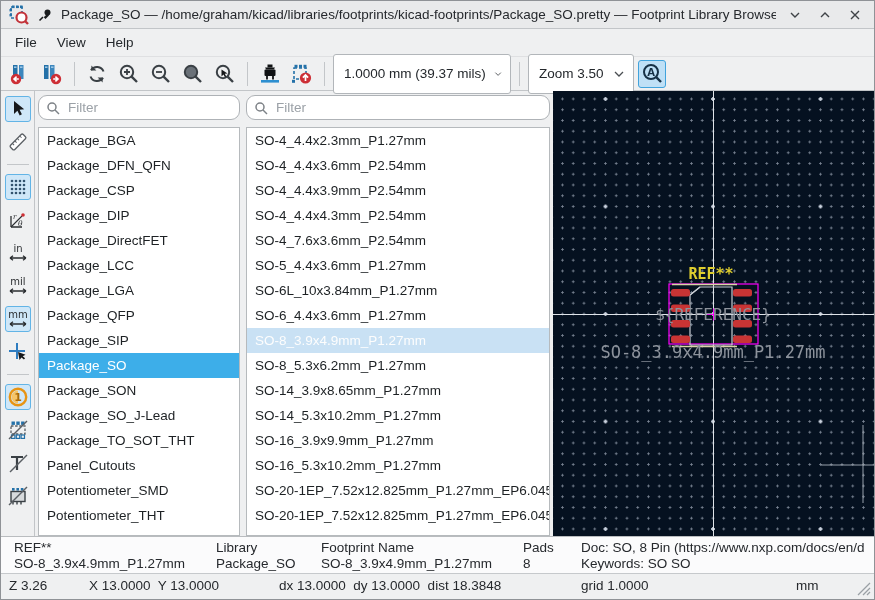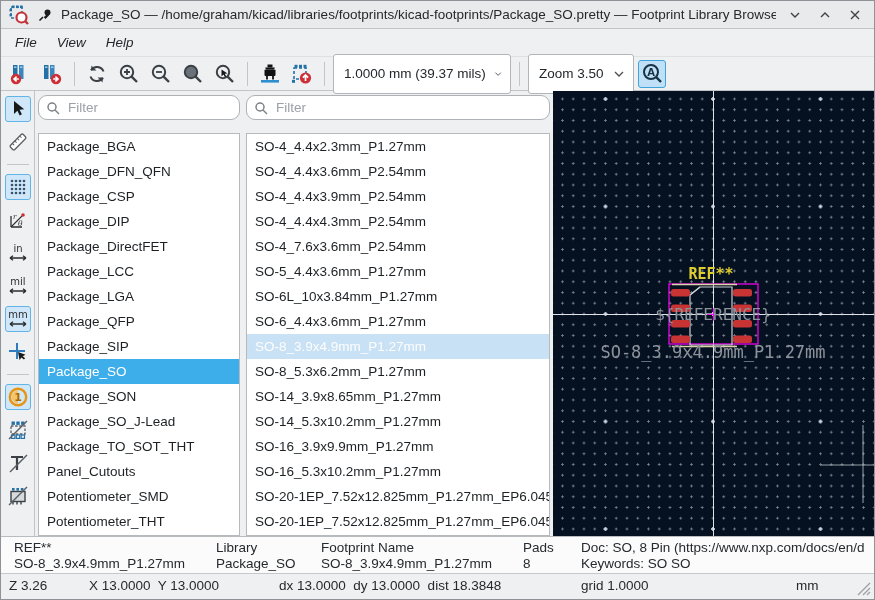--- a/index.html
+++ b/index.html
@@ -12,21 +12,21 @@
   .window { width:875px; height:600px; display:flex; flex-direction:column; background:#eff0f1; border:1px solid #8f9296; }
 
   
   .titlebar { height:28px; flex:0 0 28px; display:flex; align-items:center; gap:8px;
     padding:0 8px; background:#e9eaeb; border-bottom:1px solid #c2c5c8; }
   .titlebar .title { font-size:13.5px; color:#26292d; white-space:nowrap; overflow:hidden; flex:1; }
   .win-btn { width:22px; height:22px; display:flex; align-items:center; justify-content:center; }
 
   
   .menubar { height:27px; flex:0 0 27px; display:flex; align-items:center; padding:0 4px; background:#eff0f1; }
-  .menu-item { padding:4px 10px; border-radius:3px;font-style:italic; }
+  .menu-item { padding:4px 10px; border-radius:3px; }
 
   
   .toolbar { height:35px; flex:0 0 35px; display:flex; align-items:center; gap:4px;
     padding:0 5px; background:#eff0f1; border-top:1px solid #dfe0e2; border-bottom:1px solid #c2c5c8; }
   .tbtn { width:28px; height:28px; display:flex; align-items:center; justify-content:center; border-radius:3px; }
   .tsep { width:1px; height:24px; background:#c3c6c9; margin:0 4px; flex:0 0 1px; }
   .combo { height:40px; background:#fff; border:1px solid #b2b6ba; border-radius:3px;
     display:flex; align-items:center; padding:0 8px 0 10px; gap:8px; }
   .combo .cval { white-space:nowrap; }
   .toggled { background:#bfe0f6; border:1px solid #41a3dc; }
@@ -40,21 +40,21 @@
   .tool-active { background:#cfe7f8; border:1px solid #62b4e6; }
 
   .panel { display:flex; flex-direction:column; padding:4px 3px 0 3px; min-height:0; }
   .panel.lib { flex:0 0 208px; width:208px; }
   .panel.fp  { flex:0 0 310px; width:310px; }
   .filterbox { height:25px; flex:0 0 25px; background:#fff; border:1px solid #aeb2b6; border-radius:9px;
     display:flex; align-items:center; gap:6px; padding:0 7px; }
   .filterbox input { border:none; outline:none; flex:1; font:13.5px "Liberation Sans","DejaVu Sans",sans-serif;
     color:#24282c; background:transparent; min-width:0; }
   .filterbox input::placeholder { color:#9ba1a7; }
-  .list { flex:1 1 auto; margin-top:13px; background:#fff; border:1px solid #b6babd; overflow:hidden; }
+  .list { flex:1 1 auto; margin-top:7px; background:#fff; border:1px solid #b6babd; overflow:hidden; }
   .list-row { height:25px; line-height:25px; padding:0 8px; white-space:nowrap; color:#1d2124; }
   .sel-active { background:#3daee9; color:#fff; }
   .sel-inactive { background:#c9e1f4; color:#fdfdfd; }
 
   
   .canvas { flex:1 1 auto; position:relative; overflow:hidden;
     background-color:#051120;
     background-image:
       radial-gradient(circle, rgba(205,213,225,0.95) 1.5px, transparent 2.1px),
       radial-gradient(circle, rgba(150,160,175,0.8) 0.9px, transparent 1.3px);

